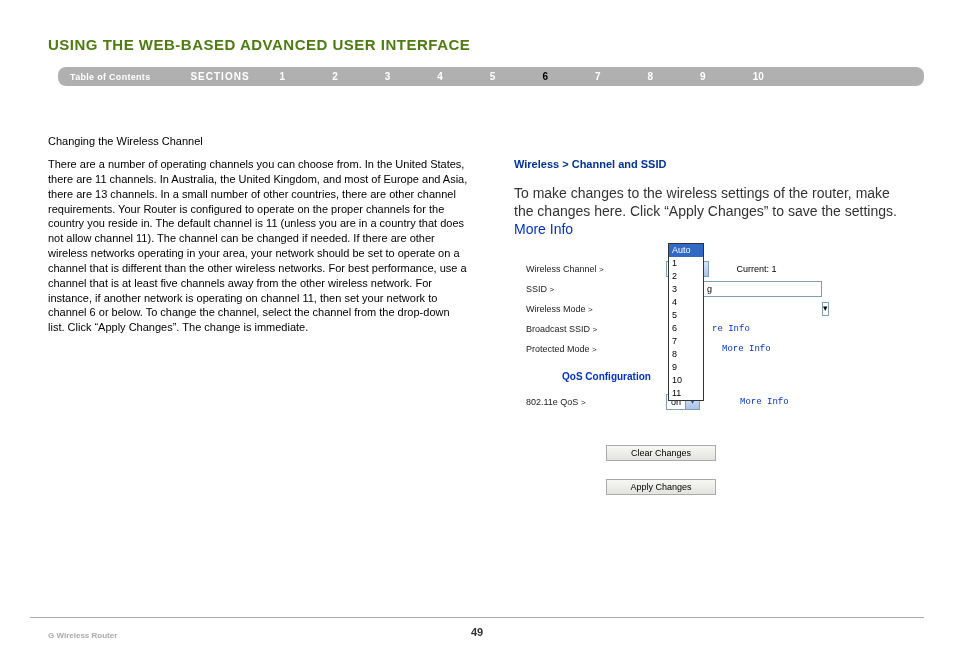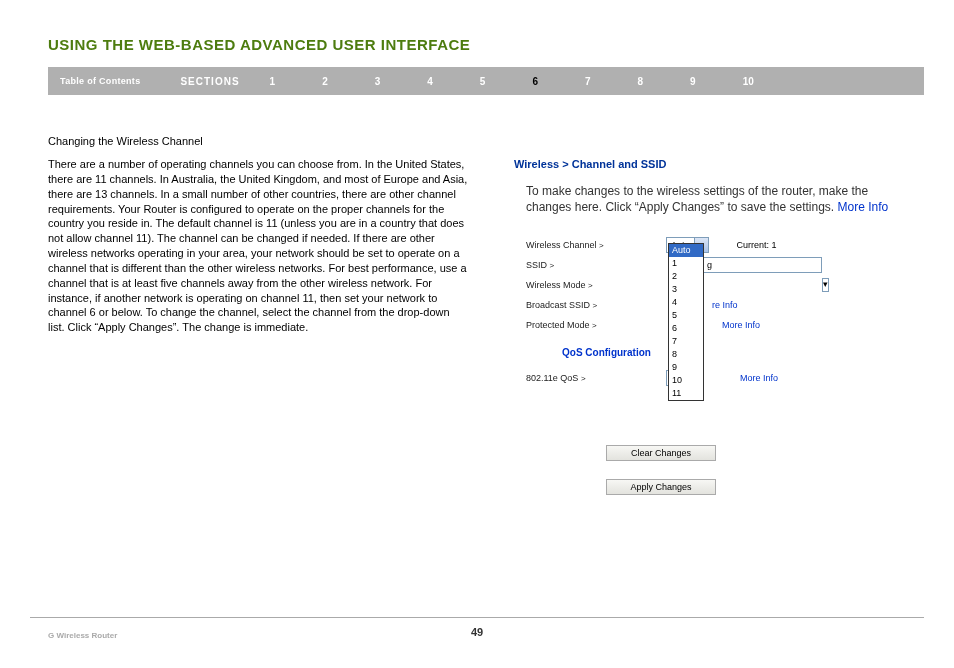--- a/index.html
+++ b/index.html
@@ -16,29 +16,30 @@
     top: 36px;
     left: 48px;
     font-size: 15px;
     font-weight: bold;
     letter-spacing: 0.5px;
     color: #4d7c0f;
   }
   .nav-bar {
     position: absolute;
     top: 67px;
-    left: 48px;
+    left: 58px;
     right: 30px;
-    height: 28px;
+    height: 19px;
     background: #b0b0b0;
     display: flex;
     align-items: center;
     font-size: 9px;
     font-weight: bold;
     color: #fff;
+    border-radius: 8px;
   }
   .nav-toc { margin-left: 12px; letter-spacing: 0.3px; }
   .nav-sections { margin-left: 40px; font-size: 10px; letter-spacing: 1px; }
   .nav-nums { display: flex; margin-left: 30px; gap: 47px; }
   .nav-nums span { color: #fff; font-size: 10px; }
   .nav-nums .active { color: #000; }
   .left-col {
     position: absolute;
     top: 135px;
     left: 48px;
@@ -47,21 +48,21 @@
   .subheading { font-size: 11px; font-weight: normal; margin-bottom: 10px; }
   .body-text { font-size: 11px; line-height: 1.35; }
   .right-panel {
     position: absolute;
     top: 158px;
     left: 514px;
     width: 398px;
     font-size: 10px;
   }
   .breadcrumb { color: #003399; font-weight: bold; font-size: 11px; margin-bottom: 14px; }
-  .intro { font-size: 12px; color: #333; margin-bottom: 20px; margin-left: 12px; line-height: 1.3; }
+  .intro { font-size: 14px; color: #333; margin-bottom: 20px; margin-left: 0; line-height: 1.3; }
   .intro .more-info { color: #0033cc; }
   .field-row { display: flex; align-items: center; margin-left: 12px; height: 20px; font-size: 9px; }
   .field-label { width: 140px; color: #222; }
   .arrow-icon { font-size: 8px; }
   .dropdown-box {
     display: inline-flex;
     align-items: center;
     border: 1px solid #7e9db9;
     height: 16px;
     font-size: 9px;
@@ -76,21 +77,21 @@
     font-size: 7px; color: #2a5aa6;
     margin-left: 4px;
   }
   .input-box {
     border: 1px solid #7e9db9;
     height: 16px; width: 120px;
     padding-left: 4px;
     font-size: 9px;
     display: flex; align-items: center;
   }
-  .more-info-link { color: #0033cc; font-size: 9px; margin-left: 10px; }
+  .more-info-link { color: #0033cc; font-size: 9px; margin-left: 10px; font-family: Liberation Mono, monospace; }
   .qos-heading {
     color: #0033cc; font-weight: bold; font-size: 10px;
     margin: 12px 0 10px 48px;
   }
   .dropdown-list {
     position: absolute;
     top: 243px;
     left: 668px;
     width: 36px;
     border: 1px solid #333;

